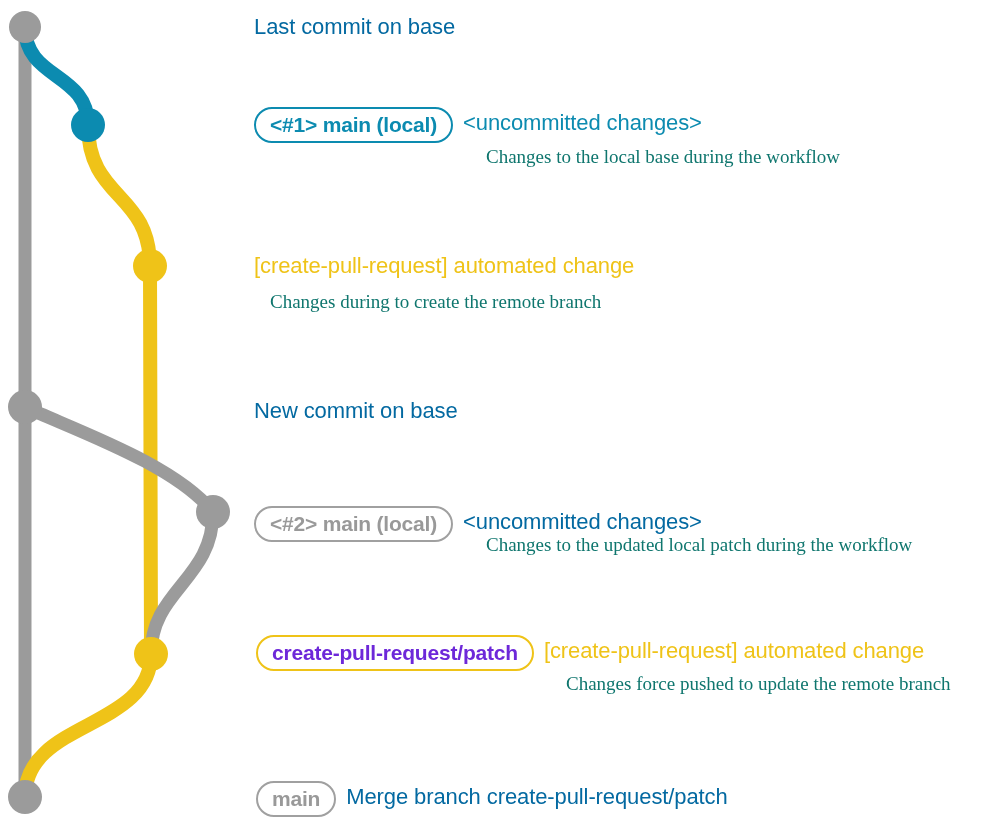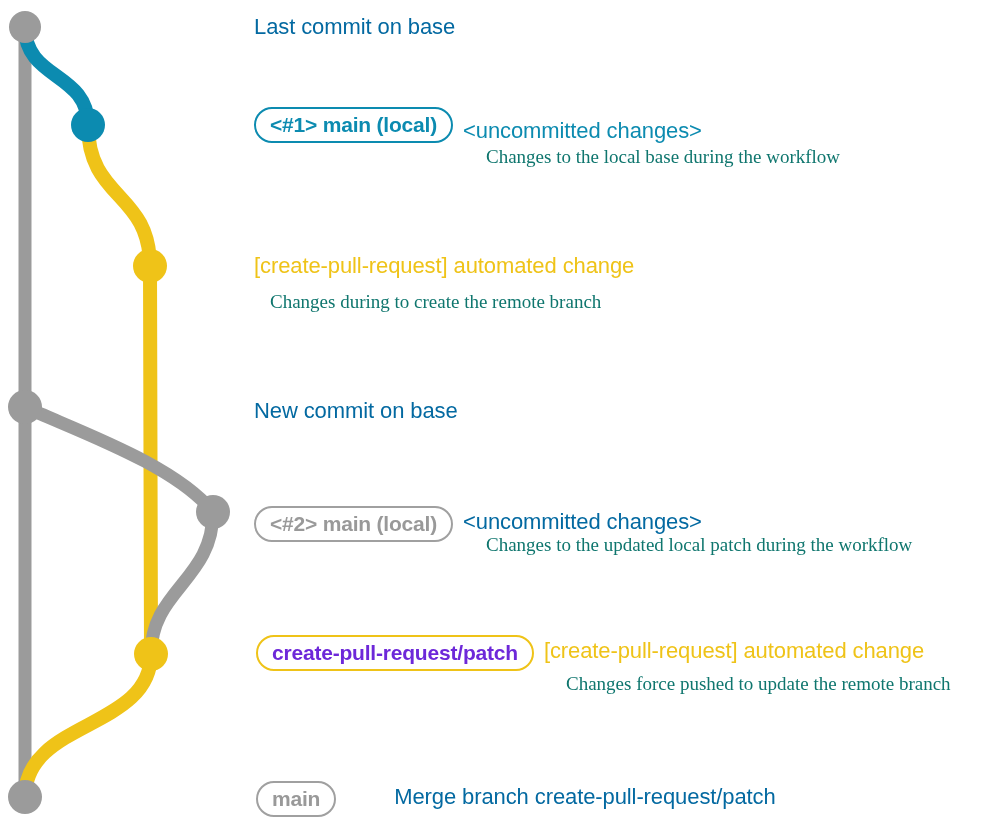--- a/index.html
+++ b/index.html
@@ -93,21 +93,21 @@
     <circle cx="25" cy="407" r="17" fill="#9b9b9b"></circle>
     <circle cx="213" cy="512" r="17" fill="#9b9b9b"></circle>
     <circle cx="151" cy="654" r="17" fill="#efc318"></circle>
     <circle cx="25" cy="797" r="17" fill="#9b9b9b"></circle>
   </svg>
 
   <div class="row" style="left:254px; top:14px;">
     <span class="subject gray">Last commit on base</span>
   </div>
 
-  <div class="row" style="left:254px; top:107px;align-items:flex-end;">
+  <div class="row" style="left:254px; top:107px;">
     <span class="badge blue">&lt;#1&gt; main (local)</span>
     <span class="gap-sm"></span>
     <span class="subject blue" style="margin-top:3px;">&lt;uncommitted changes&gt;</span>
   </div>
   <div class="desc" style="left:486px; top:146px;">Changes to the local base during the workflow</div>
 
   <div class="row" style="left:254px; top:253px;">
     <span class="subject yellow">[create-pull-request] automated change</span>
   </div>
   <div class="desc" style="left:270px; top:291px;">Changes during to create the remote branch</div>
@@ -126,16 +126,16 @@
   <div class="row" style="left:256px; top:635px;">
     <span class="badge yellow">create-pull-request/patch</span>
     <span class="gap-sm"></span>
     <span class="subject yellow" style="margin-top:3px;">[create-pull-request] automated change</span>
   </div>
   <div class="desc" style="left:566px; top:673px;">Changes force pushed to update the remote branch</div>
 
   <div class="row" style="left:256px; top:781px;">
     <span class="badge gray">main</span>
     <span class="gap-sm"></span>
-    <span class="subject gray" style="margin-top:3px;margin-left:48px;">Merge branch create-pull-request/patch</span>
+    <span class="subject gray" style="margin-top:3px;">Merge branch create-pull-request/patch</span>
   </div>
 
 </div>
 
 </body></html>

